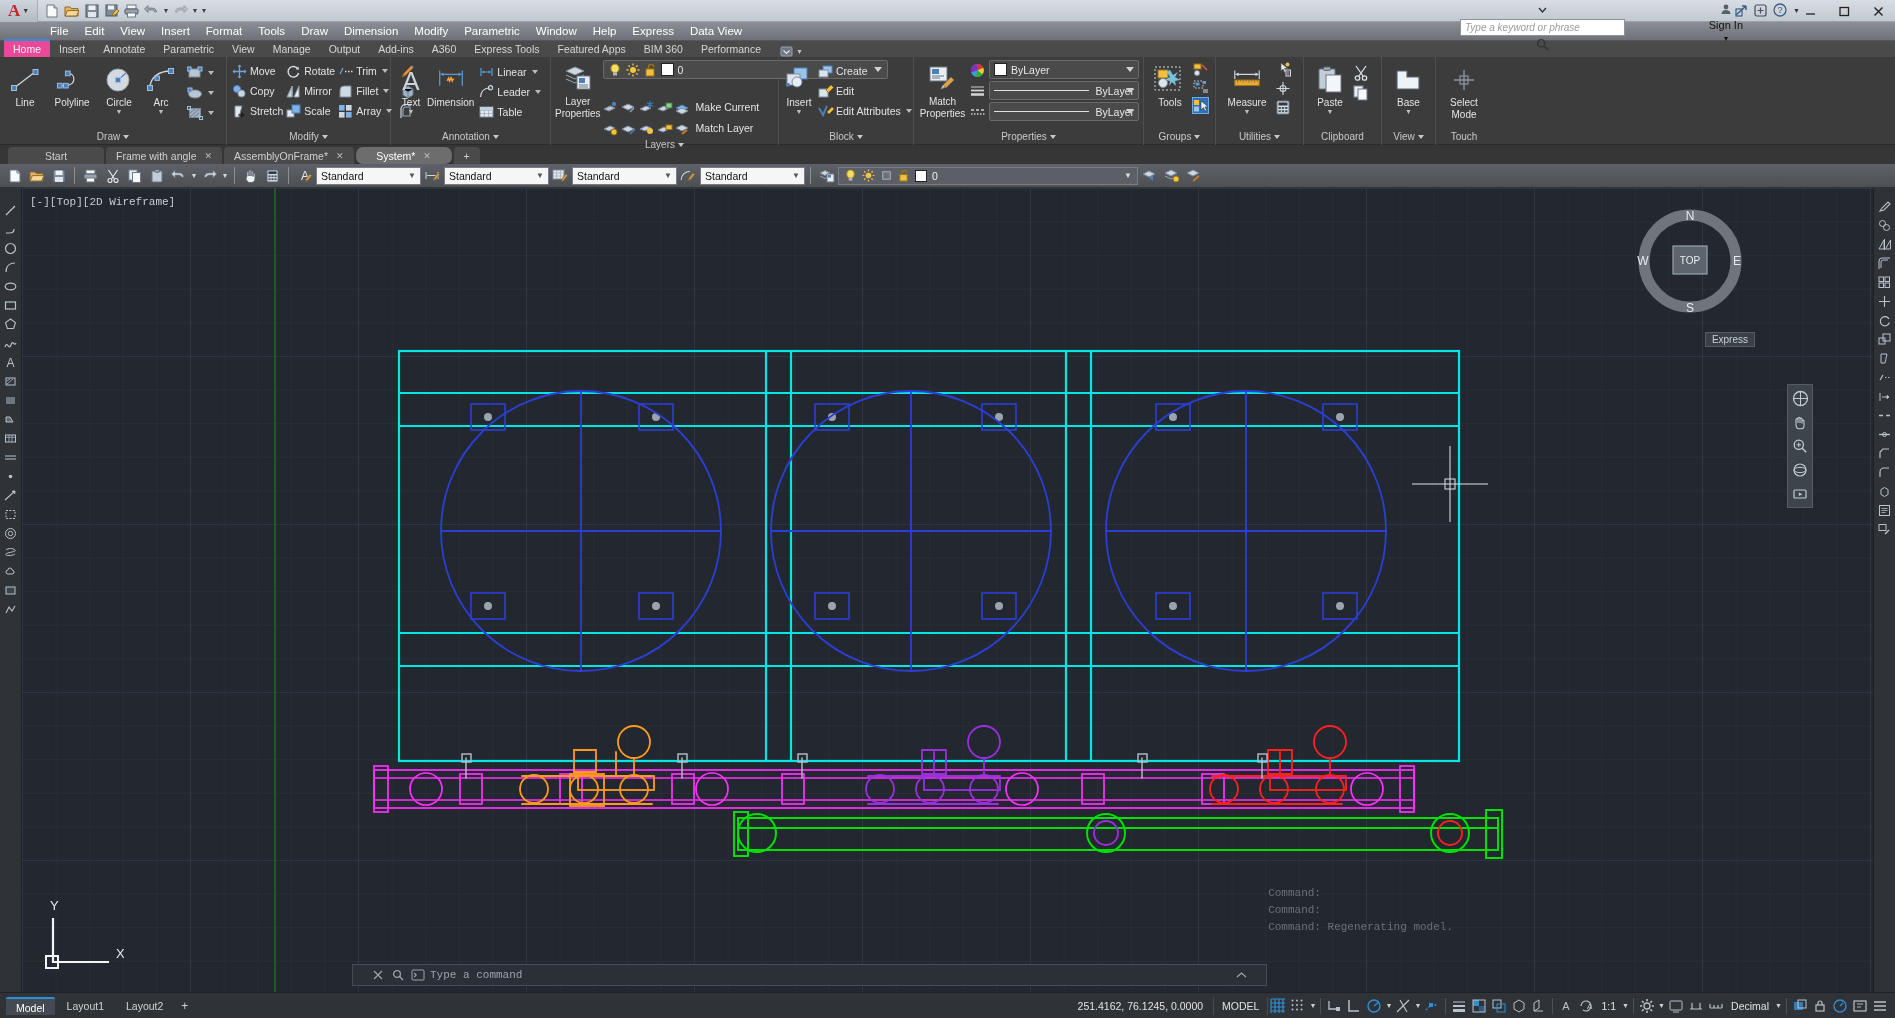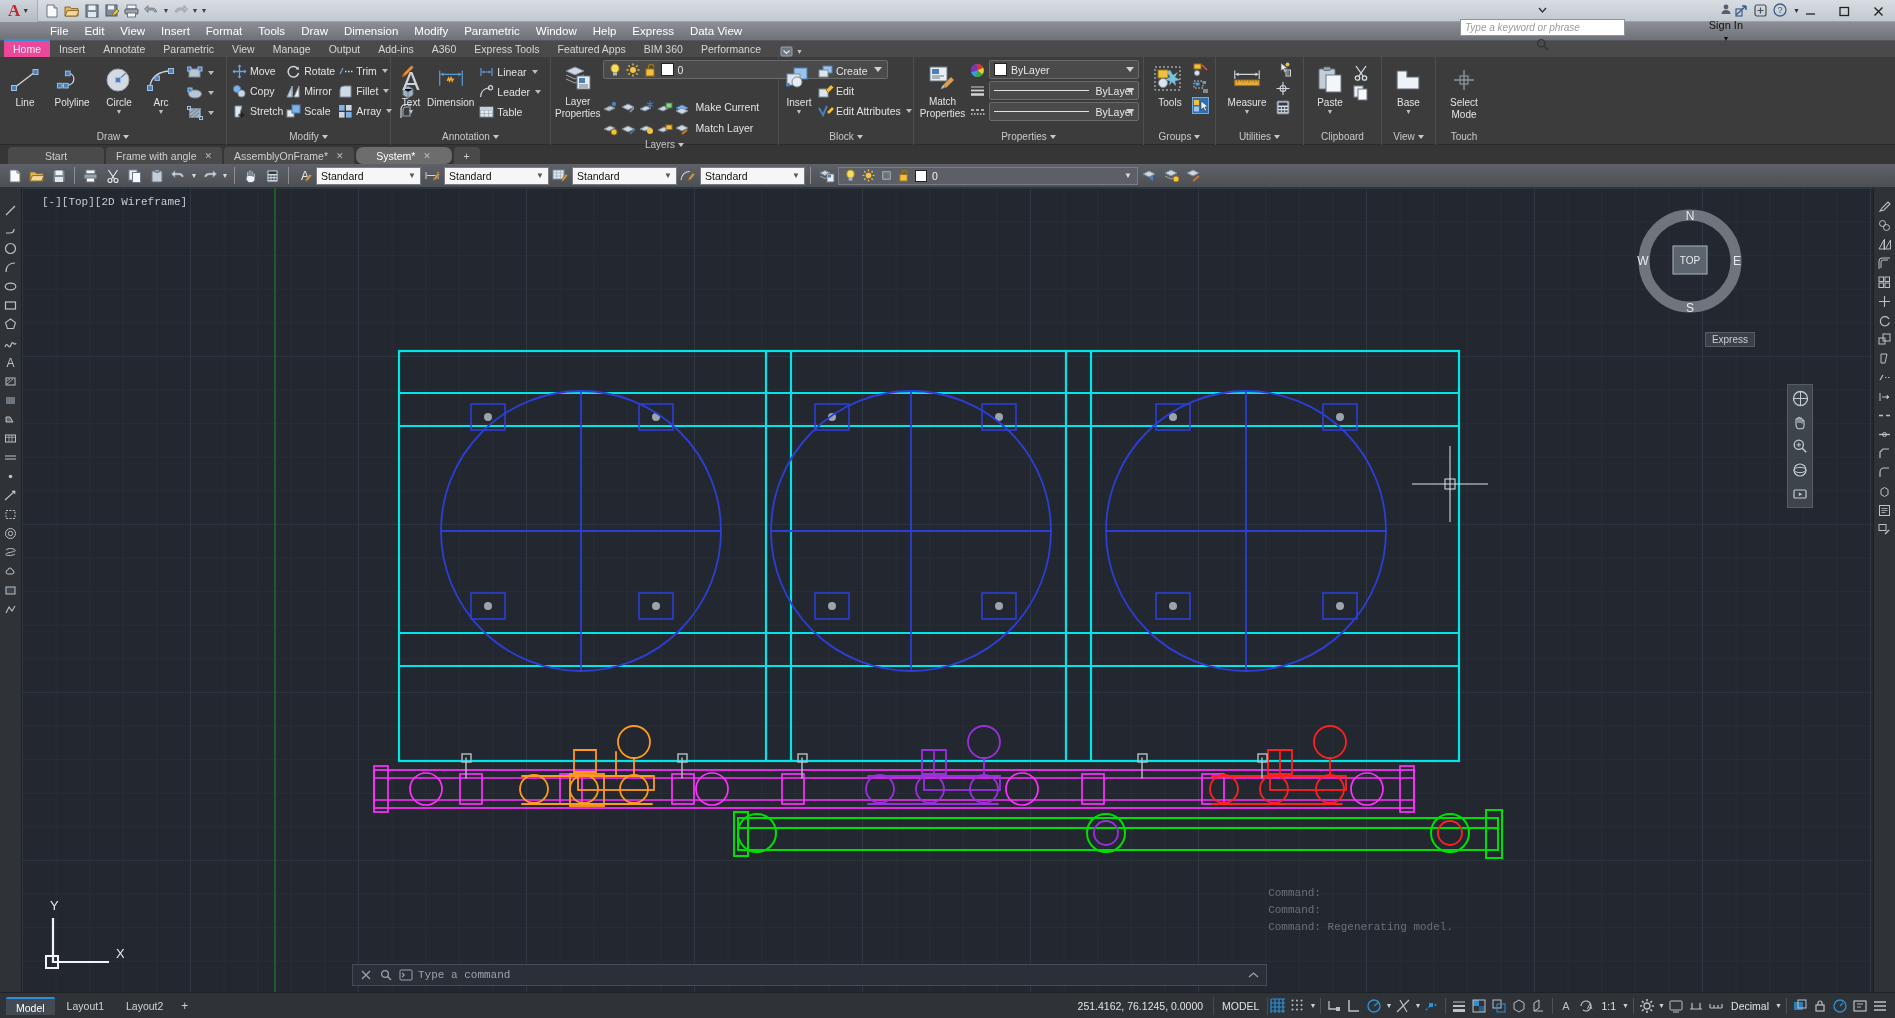--- a/index.html
+++ b/index.html
@@ -94,33 +94,33 @@
 
   
   #canvaswrap{ position:relative; height:calc(1018px - 22px - 19px - 16px - 88px - 19px - 24px - 26px);
      background:#22272e; overflow:hidden; display:flex;}
   #leftbar{ width:22px;background:#2f3338;display:flex;flex-direction:column;align-items:center;
      padding-top:14px;gap:3px;border-right:1px solid #1d2126;}
   .lb{ width:16px;height:16px;display:flex;align-items:center;justify-content:center;cursor:pointer;}
   #canvas{ flex:1;position:relative;background:#232830;overflow:hidden;}
   #rightbar{ width:22px;background:#2f3338;display:flex;flex-direction:column;align-items:center;
      padding-top:10px;gap:3px;border-left:1px solid #1d2126;}
-  #vplabel{ position:absolute;left:20px;top:8px;font-size:11px;color:#c6ccd4;font-family:"Liberation Mono",monospace;}
+  #vplabel{ position:absolute;left:8px;top:8px;font-size:11px;color:#c6ccd4;font-family:"Liberation Mono",monospace;}
   #viewcube{ position:absolute;right:128px;top:18px;width:110px;height:110px;}
   #unnamed{ position:absolute;right:118px;top:144px;font-size:10px;color:#c9cfd6;
      background:#3a4048;border:1px solid #555c64;padding:1px 6px;}
   #navbar{ position:absolute;right:60px;top:196px;width:26px;background:#3d444c;border:1px solid #555c64;
      display:flex;flex-direction:column;align-items:center;padding:4px 0;gap:6px;}
   #navbar div{ width:18px;height:18px;display:flex;align-items:center;justify-content:center;}
   #cmdhist{ position:absolute;right:420px;bottom:56px;font-family:"Liberation Mono",monospace;
      font-size:11px;color:#6a7078;line-height:17px;text-align:left;}
   #ucs{ position:absolute;left:22px;bottom:22px;width:80px;height:72px;}
   #crosshair{ position:absolute;left:1390px;top:258px;width:76px;height:76px;}
   #cmdline{ position:absolute;left:330px;bottom:6px;width:915px;height:22px;background:#2b3038;
-     border:1px solid #464c55;display:flex;align-items:center;gap:4px;padding:0 5px;}
+     border:1px solid #464c55;display:flex;align-items:center;gap:4px;padding:0 17px;}
   #cmdline .ci{ width:16px;height:16px;display:flex;align-items:center;justify-content:center;}
   #cmdline .cin{ flex:1;font-size:11px;color:#9aa2ac;font-family:"Liberation Mono",monospace;}
 
   
   #statusbar{ height:26px;background:#2f3338;display:flex;align-items:center;border-top:1px solid #1d2126;}
   #layouttabs{ display:flex;align-items:center;height:26px;padding-left:6px;gap:2px;}
   .ltab{ font-size:10.5px;color:#d2d2d2;padding:0 10px;height:18px;line-height:18px;cursor:pointer;}
   .ltab.active{ background:#434a52;color:#fff;border-top:2px solid #2f8fd6;border-radius:2px 2px 0 0;}
   .lplus{ color:#d2d2d2;font-size:12px;padding:0 6px;}
   #coords{ margin-left:auto;font-size:10.5px;color:#e2e2e2;padding:0 10px;

